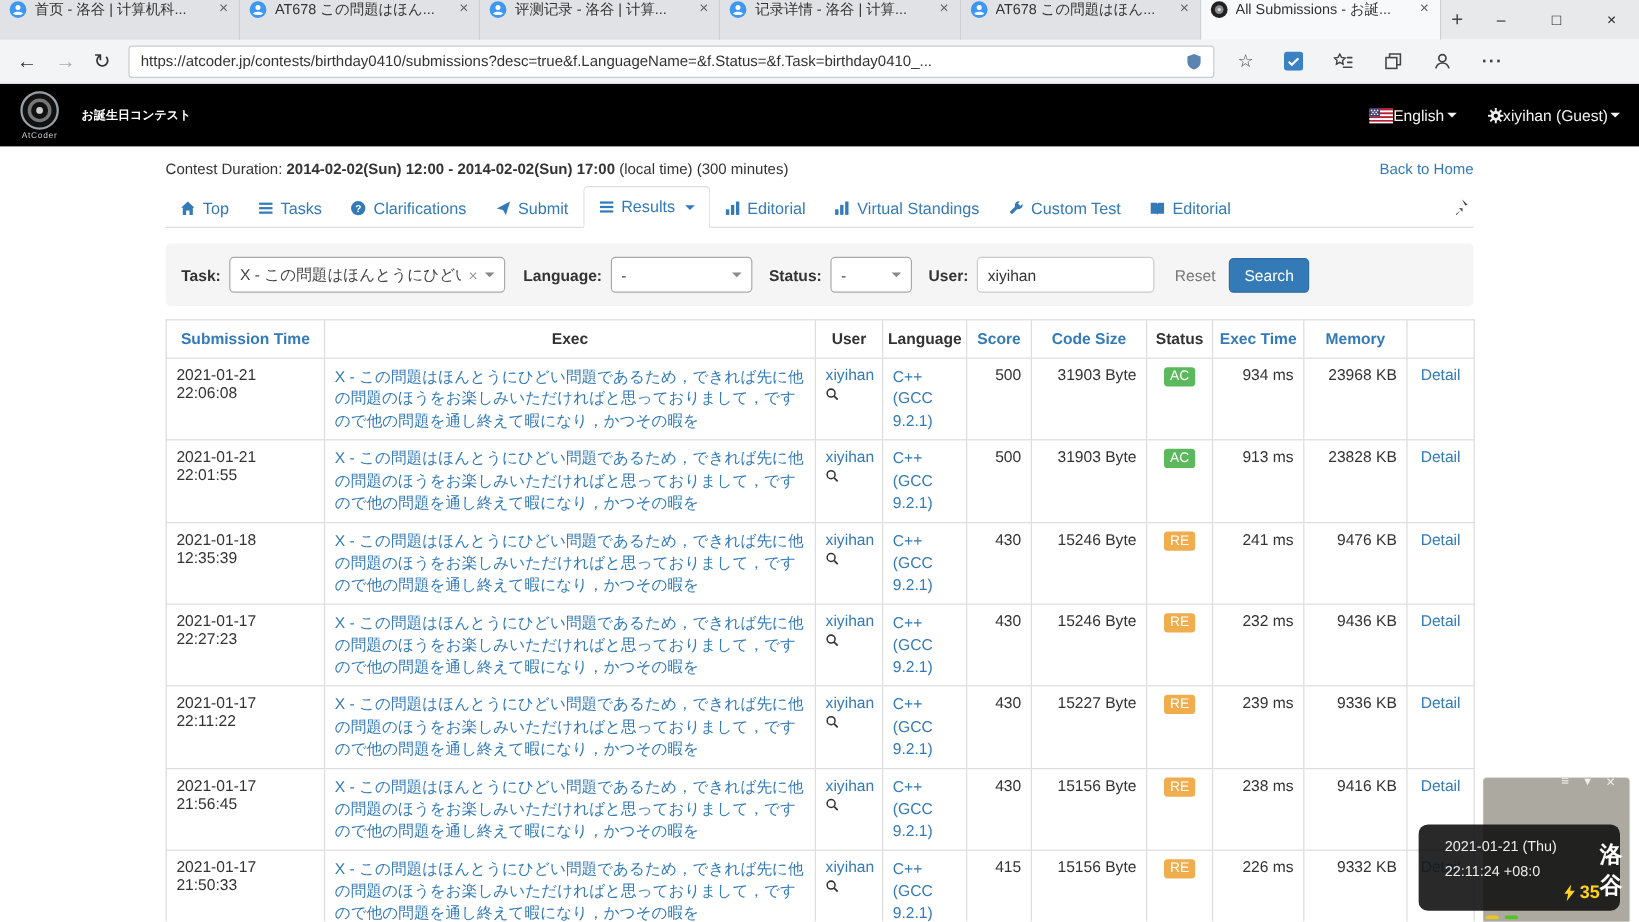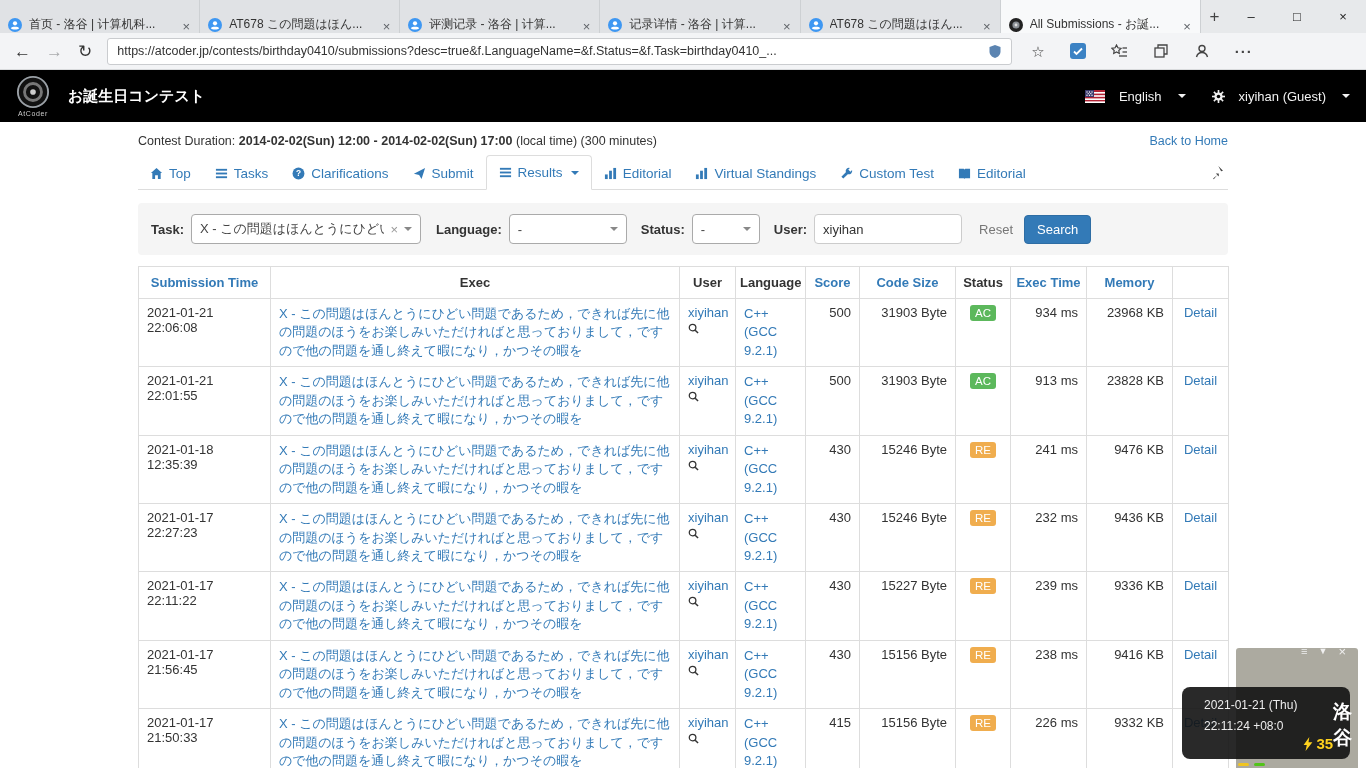--- a/index.html
+++ b/index.html
@@ -2,21 +2,21 @@
 <html><head>
 <meta charset="utf-8">
 <style>
 *{box-sizing:border-box;margin:0;padding:0}
 html,body{width:1366px;height:768px;overflow:hidden}
 body{font-family:"Liberation Sans",sans-serif;background:#fff;position:relative}
 a{text-decoration:none;color:inherit}
 
 
 .tabbar{height:33px;background:#e7e9eb;display:flex;align-items:stretch}
-.tab{width:219px;display:flex;align-items:flex-end;gap:6px;padding:0 7px;border-right:1px solid #cdd0d3;font-size:12px;color:#333;background:#e0e2e5;min-width:0;cursor:default}
+.tab{width:219px;display:flex;align-items:flex-start;gap:6px;padding:0 7px;border-right:1px solid #cdd0d3;font-size:12px;color:#333;background:#e0e2e5;min-width:0;cursor:default}
 .tab.active{background:#f8f9fa}
 .tab-title{flex:1;white-space:nowrap;overflow:hidden;min-width:0}
 .tab-close{color:#5f6368;font-size:13px;padding:0 2px;line-height:1}
 .favicon{width:16px;height:16px;flex:0 0 16px}
 .newtab{width:30px;display:flex;align-items:center;justify-content:center;font-size:17px;color:#444}
 .win-controls{margin-left:auto;display:flex}
 .win-controls .wbtn{width:46px;display:flex;align-items:center;justify-content:center;font-size:13px;color:#222}
 
 .toolbar{height:37px;background:#f3f4f6;border-bottom:1px solid #d8dadc;display:flex;align-items:center;padding:0 14px;gap:15px}
 .navbtn{font-size:17px;color:#333;line-height:1}
@@ -24,23 +24,23 @@
 .urlbar{flex:0 0 905px;height:27px;background:#fff;border:1px solid #cacccf;border-radius:3px;display:flex;align-items:center;padding:0 9px;font-size:12.5px;color:#333;gap:8px}
 .url-text{flex:1;white-space:nowrap;overflow:hidden}
 .toolbar-icons{display:flex;align-items:center;gap:25px;margin-left:4px}
 .tbicon{color:#444;font-size:15px;line-height:1;display:flex;align-items:center}
 .tbicon.more{font-weight:bold;letter-spacing:1px}
 
 
 .ac-header{height:52px;background:#000;display:flex;align-items:center;padding:0 16px;color:#fff}
 .brand{display:flex;flex-direction:column;align-items:center;margin-right:18px;line-height:1}
 .brand .bname{font-size:7px;color:#ccc;letter-spacing:.6px;margin-top:1px}
-.contest-title{font-size:15px;font-weight:bold}
+.contest-title{font-size:10px;font-weight:bold}
 .hdr-right{margin-left:auto;display:flex;align-items:center;gap:26px;font-size:13px}
-.hdr-item{display:flex;align-items:center;gap:14px;color:#f2f2f2}
+.hdr-item{display:flex;align-items:center;gap:0;color:#f2f2f2}
 .caret{display:inline-block;width:0;height:0;border-left:4px solid transparent;border-right:4px solid transparent;border-top:4px solid currentColor;margin-left:2px}
 
 
 .container{width:1090px;margin:0 auto}
 .duration-row{display:flex;justify-content:space-between;align-items:flex-end;font-size:12.5px;color:#333;margin-top:12px}
 .duration-row b{font-weight:bold}
 .backhome{color:#337ab7;font-size:12.5px}
 
 .nav-tabs{display:flex;align-items:flex-end;border-bottom:1px solid #ddd;margin-top:7px;font-size:13.5px}
 .nav-item{display:flex;align-items:center;gap:6px;padding:9px 12px;color:#337ab7;margin-bottom:-1px}

